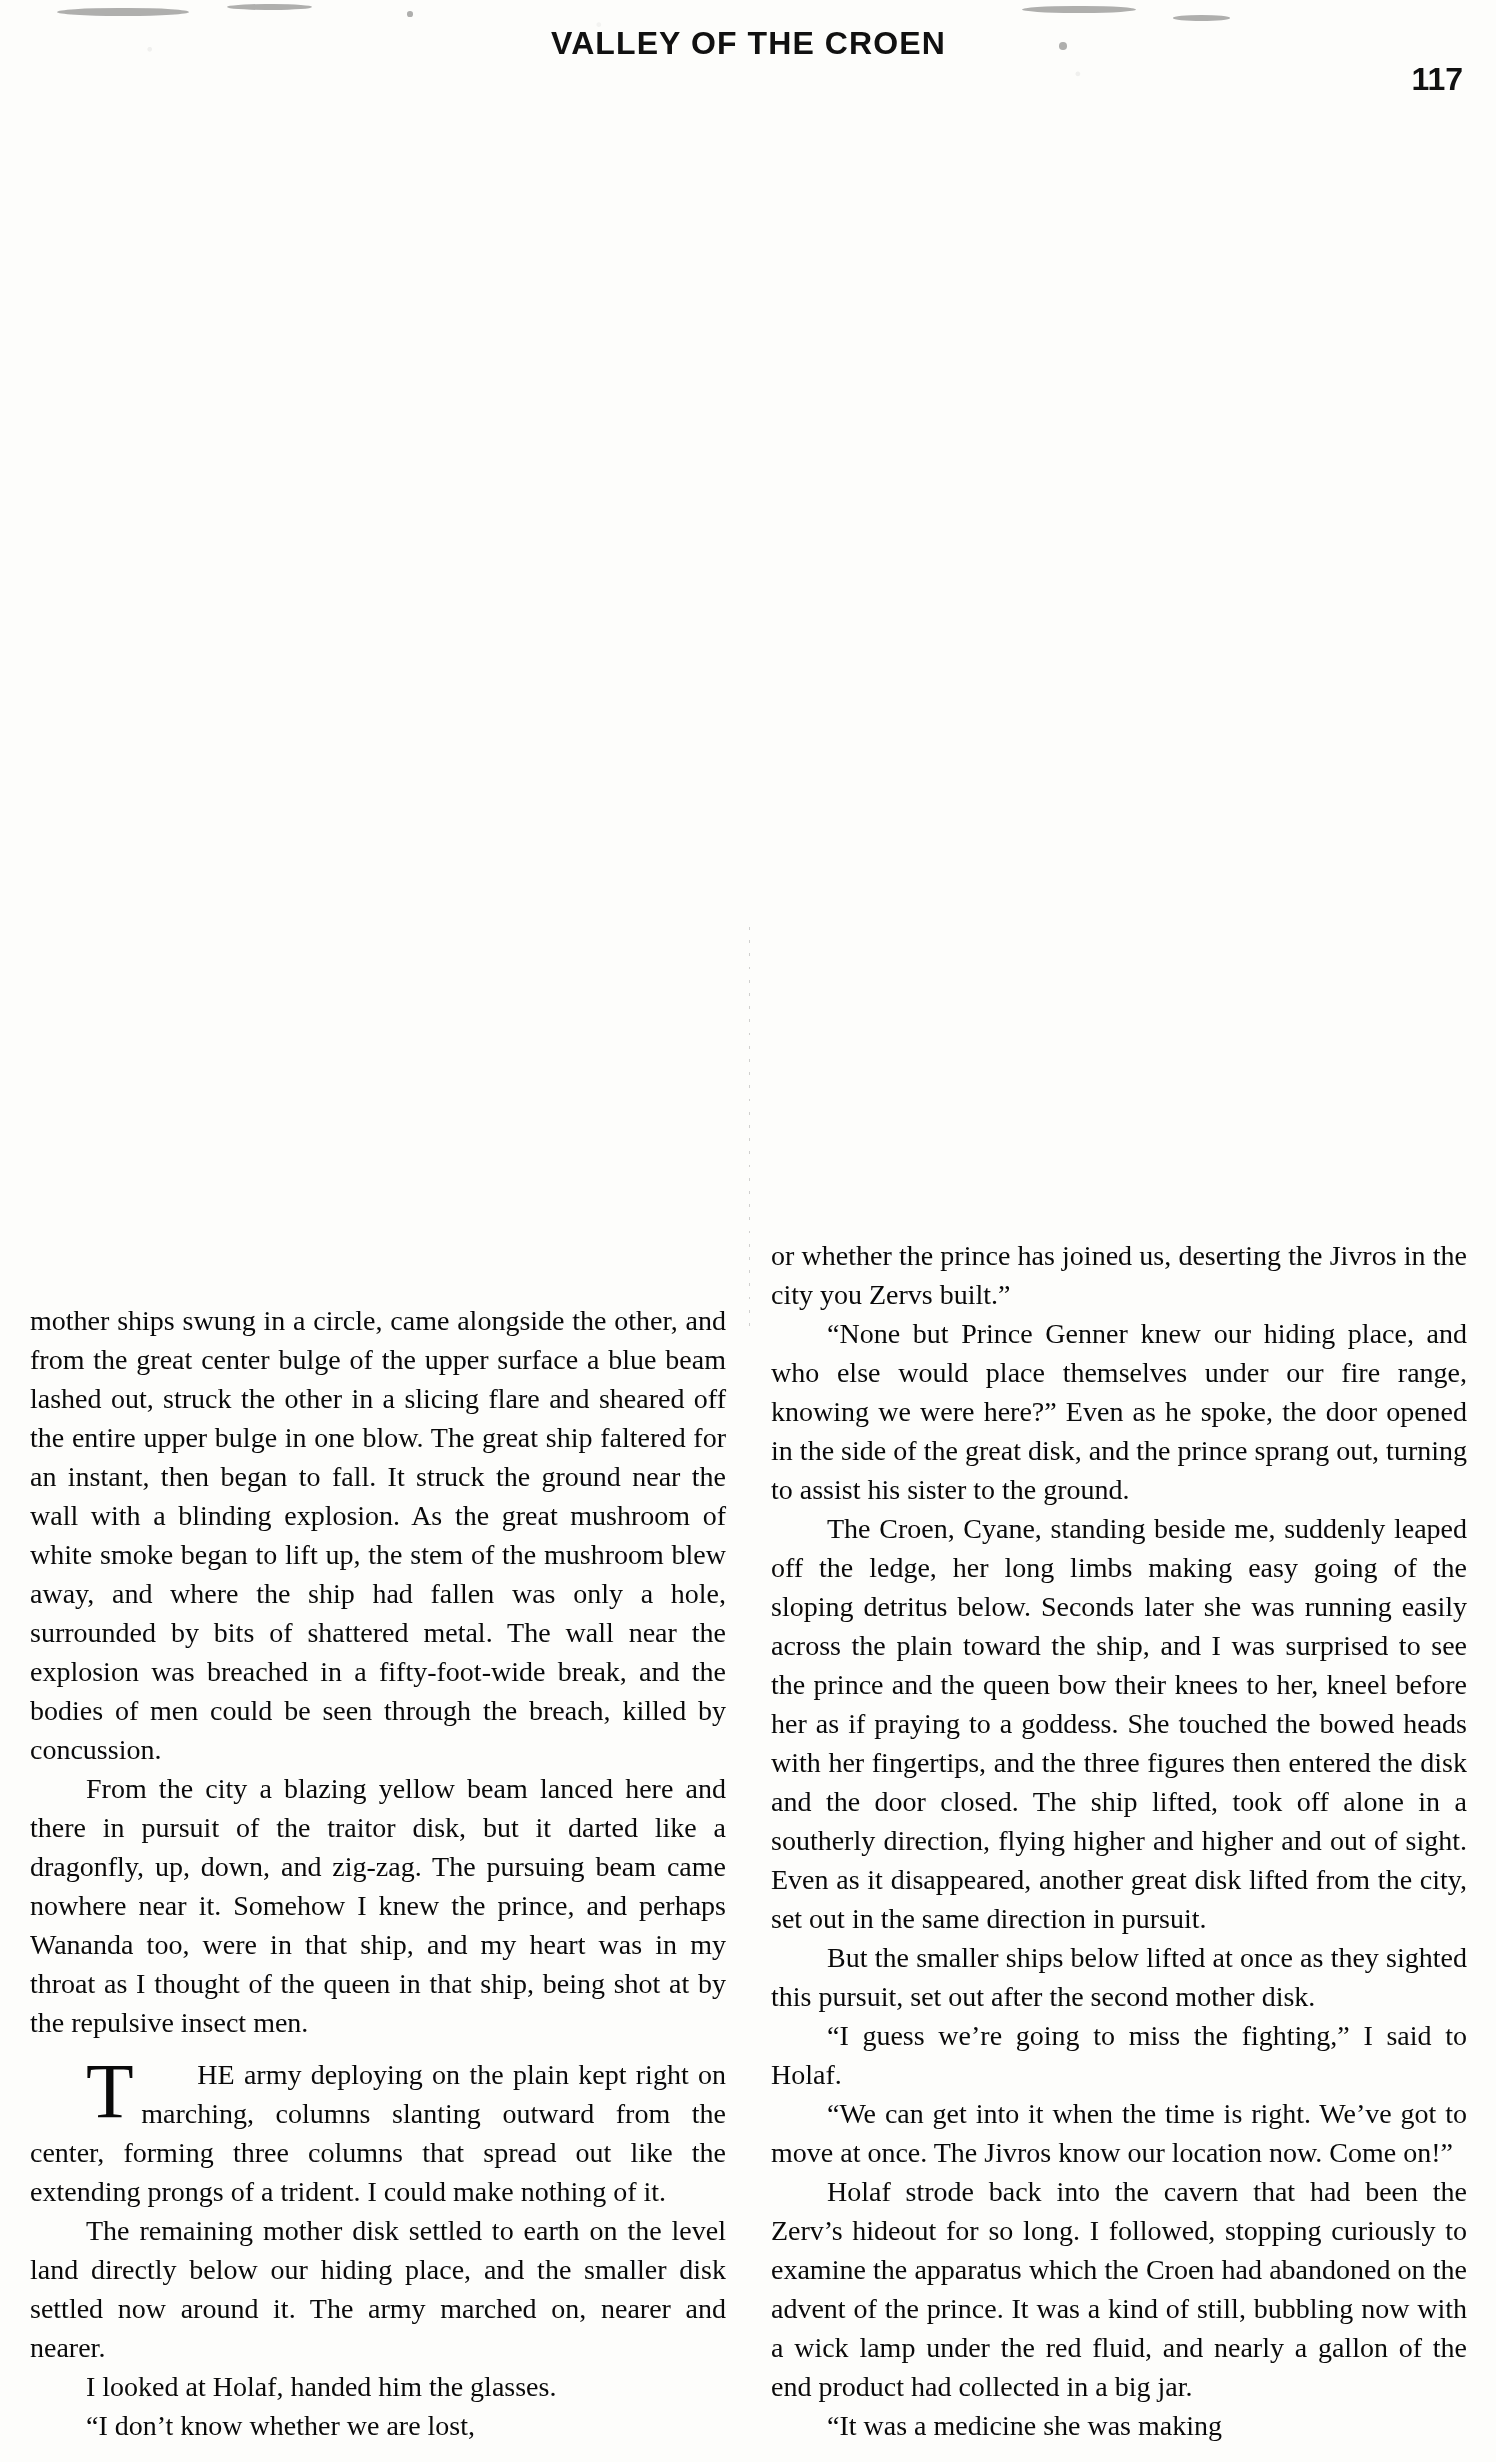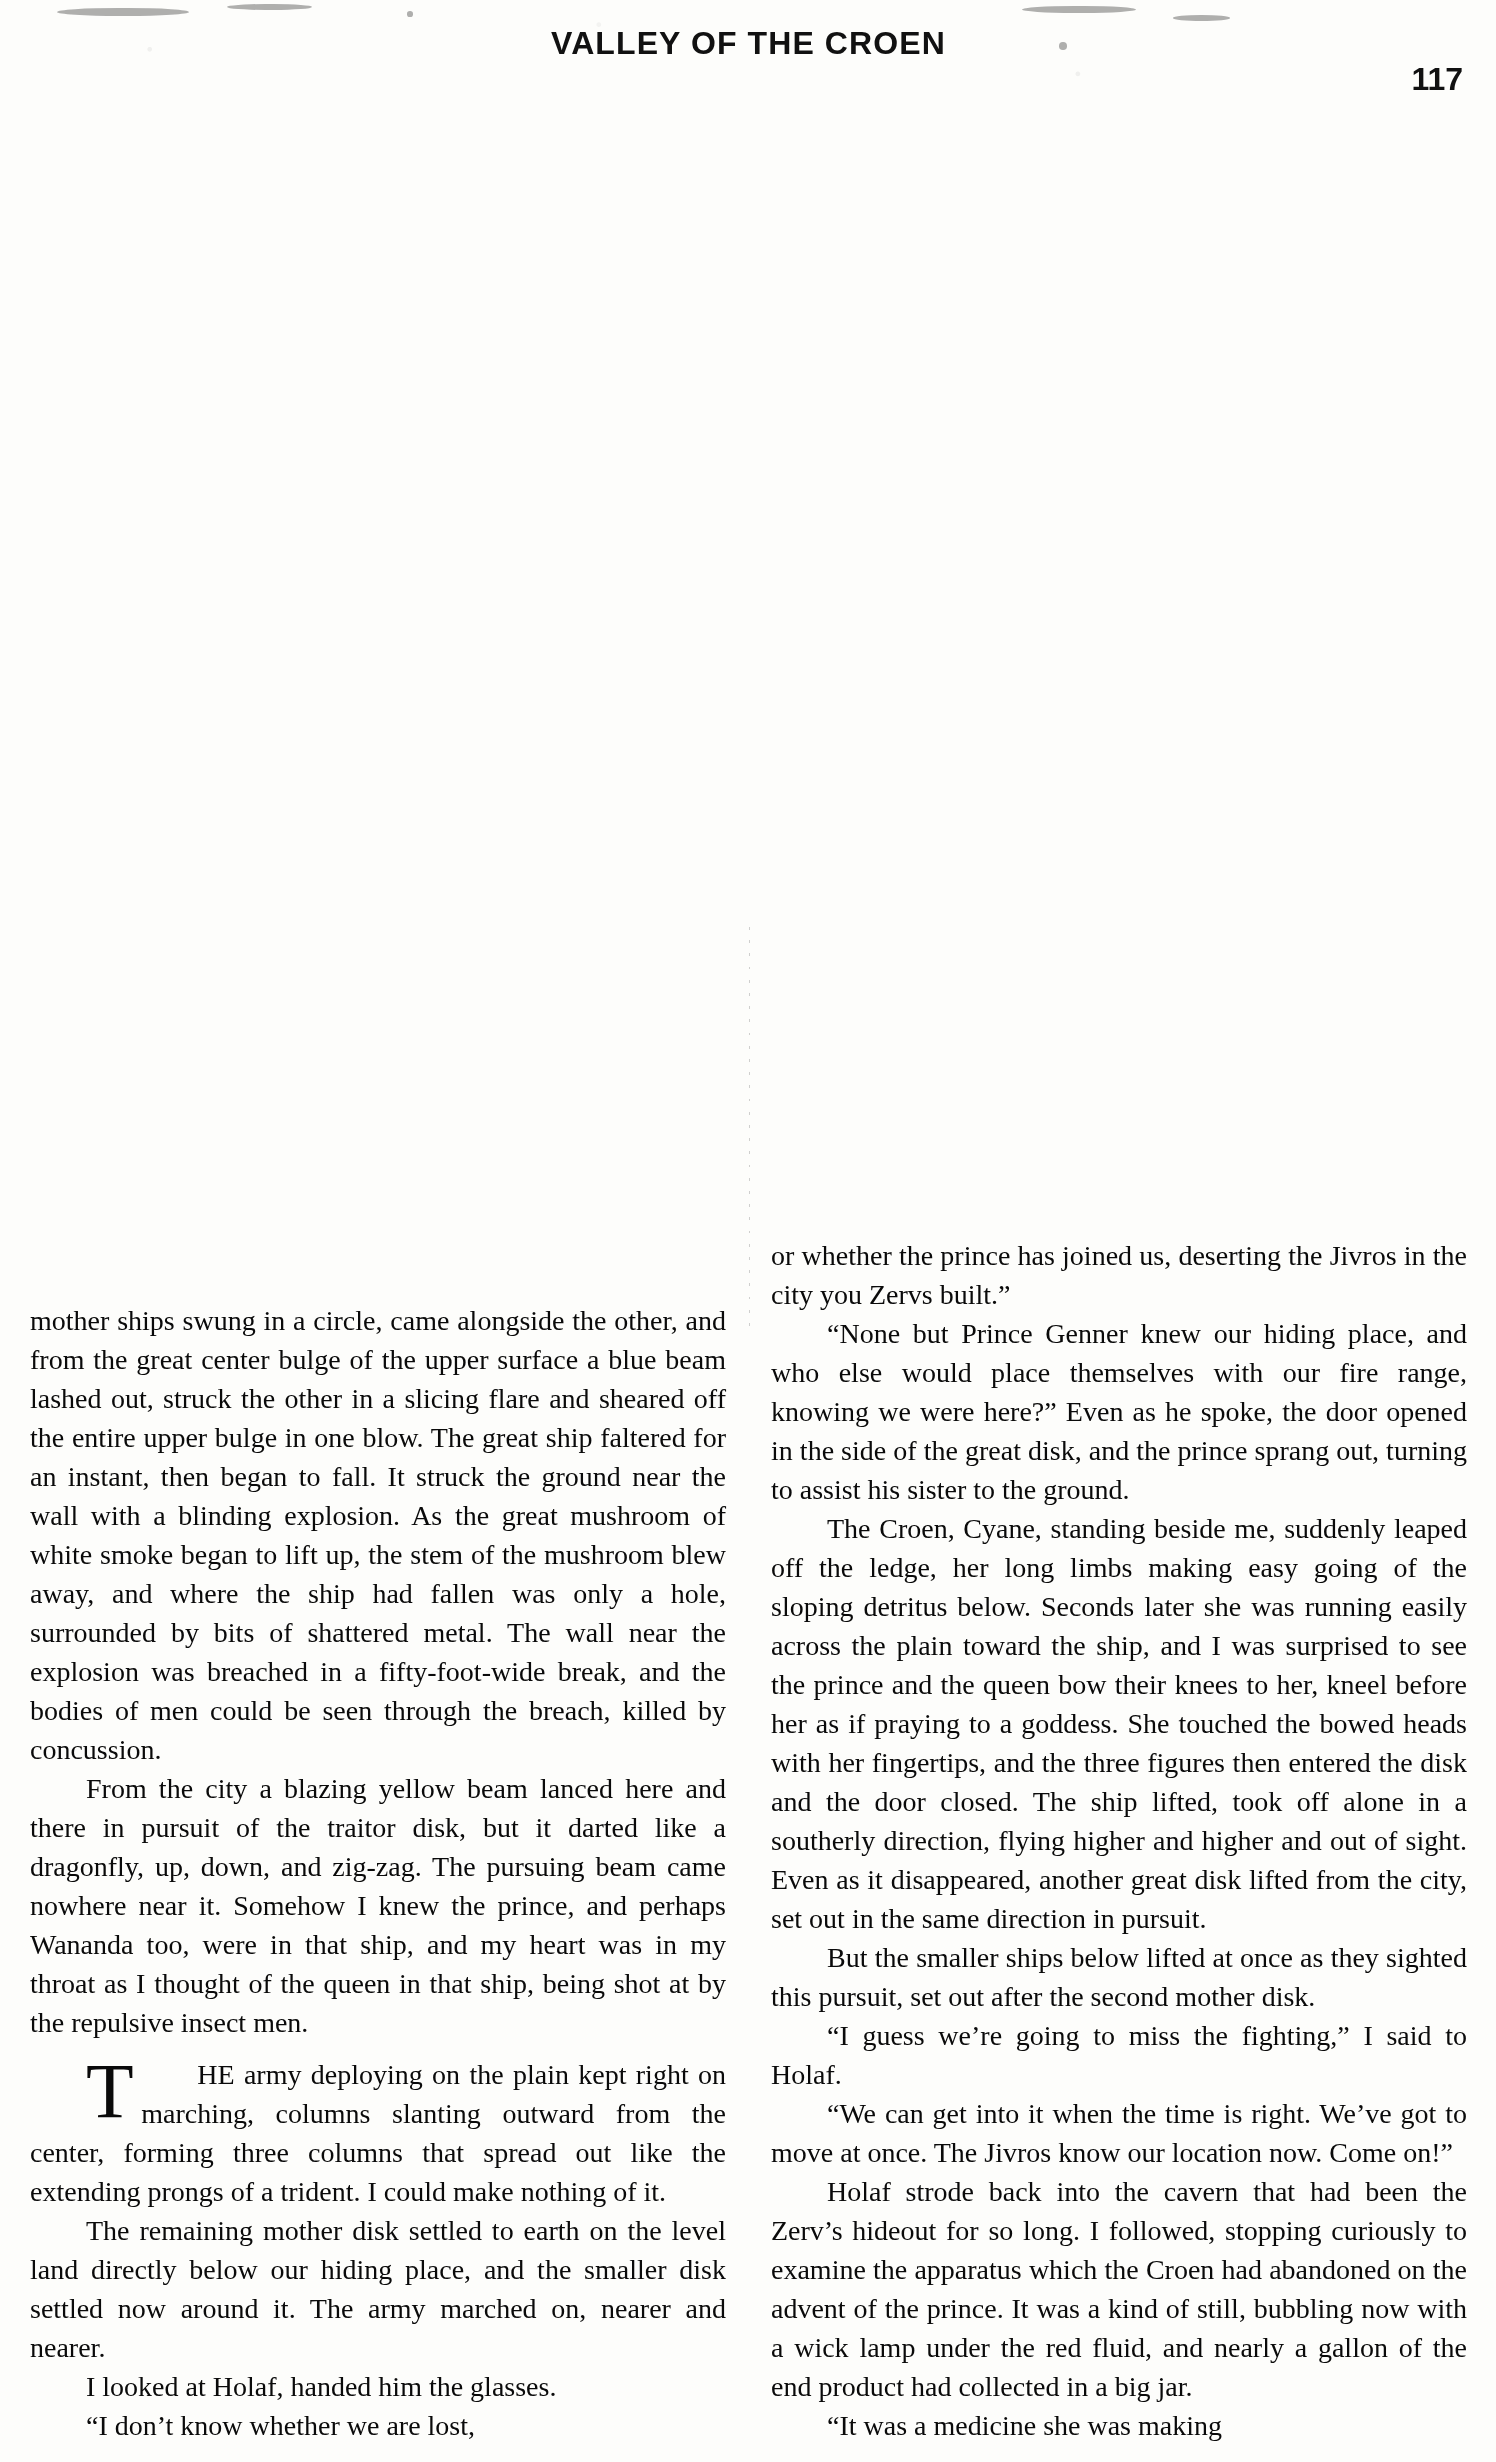--- a/index.html
+++ b/index.html
@@ -134,21 +134,21 @@
     <div class="col" id="left-col">
         <p class="noindent">mother ships swung in a circle, came alongside the other, and from the great center bulge of the upper surface a blue beam lashed out, struck the other in a slicing flare and sheared off the entire upper bulge in one blow.  The great ship faltered for an instant, then began to fall.  It struck the ground near the wall with a blinding explosion.  As the great mushroom of white smoke began to lift up, the stem of the mushroom blew away, and where the ship had fallen was only a hole, surrounded by bits of shattered metal.  The wall near the explosion was breached in a fifty-foot-wide break, and the bodies of men could be seen through the breach, killed by concussion.</p>
         <p>From the city a blazing yellow beam lanced here and there in pursuit of the traitor disk, but it darted like a dragonfly, up, down, and zig-zag.  The pursuing beam came nowhere near it.  Somehow I knew the prince, and perhaps Wananda too, were in that ship, and my heart was in my throat as I thought of the queen in that ship, being shot at by the repulsive insect men.</p>
         <p class="dropcap-para"><span class="dropcap">T</span><span>HE</span><span> army deploying on the plain kept right on marching, columns slanting outward from the center, forming three columns that spread out like the extending prongs of a trident.  I could make nothing of it.</span></p>
         <p>The remaining mother disk settled to earth on the level land directly below our hiding place, and the smaller disk settled now around it.  The army marched on, nearer and nearer.</p>
         <p>I looked at Holaf, handed him the glasses.</p>
         <p>“I don’t know whether we are lost,</p>
       </div>
     <div class="col" id="right-col">
         <p class="noindent">or whether the prince has joined us, deserting the Jivros in the city you Zervs built.”</p>
-        <p>“None but Prince Genner knew our hiding place, and who else would place themselves with our fire range, knowing we were here?”  Even as he spoke, the door opened in the side of the great disk, and the prince sprang out, turning to assist his sister to the ground.</p>
+        <p>“None but Prince Genner knew our hiding place, and who else would place themselves under our fire range, knowing we were here?”  Even as he spoke, the door opened in the side of the great disk, and the prince sprang out, turning to assist his sister to the ground.</p>
         <p>The Croen, Cyane, standing beside me, suddenly leaped off the ledge, her long limbs making easy going of the sloping detritus below.  Seconds later she was running easily across the plain toward the ship, and I was surprised to see the prince and the queen bow their knees to her, kneel before her as if praying to a goddess.  She touched the bowed heads with her fingertips, and the three figures then entered the disk and the door closed.  The ship lifted, took off alone in a southerly direction, flying higher and higher and out of sight.  Even as it disappeared, another great disk lifted from the city, set out in the same direction in pursuit.</p>
         <p>But the smaller ships below lifted at once as they sighted this pursuit, set out after the second mother disk.</p>
         <p>“I guess we’re going to miss the fighting,” I said to Holaf.</p>
         <p>“We can get into it when the time is right.  We’ve got to move at once.  The Jivros know our location now.  Come on!”</p>
         <p>Holaf strode back into the cavern that had been the Zerv’s hideout for so long.  I followed, stopping curiously to examine the apparatus which the Croen had abandoned on the advent of the prince.  It was a kind of still, bubbling now with a wick lamp under the red fluid, and nearly a gallon of the end product had collected in a big jar.</p>
         <p>“It was a medicine she was making</p>
       </div>
   </div>
 
 </div>

